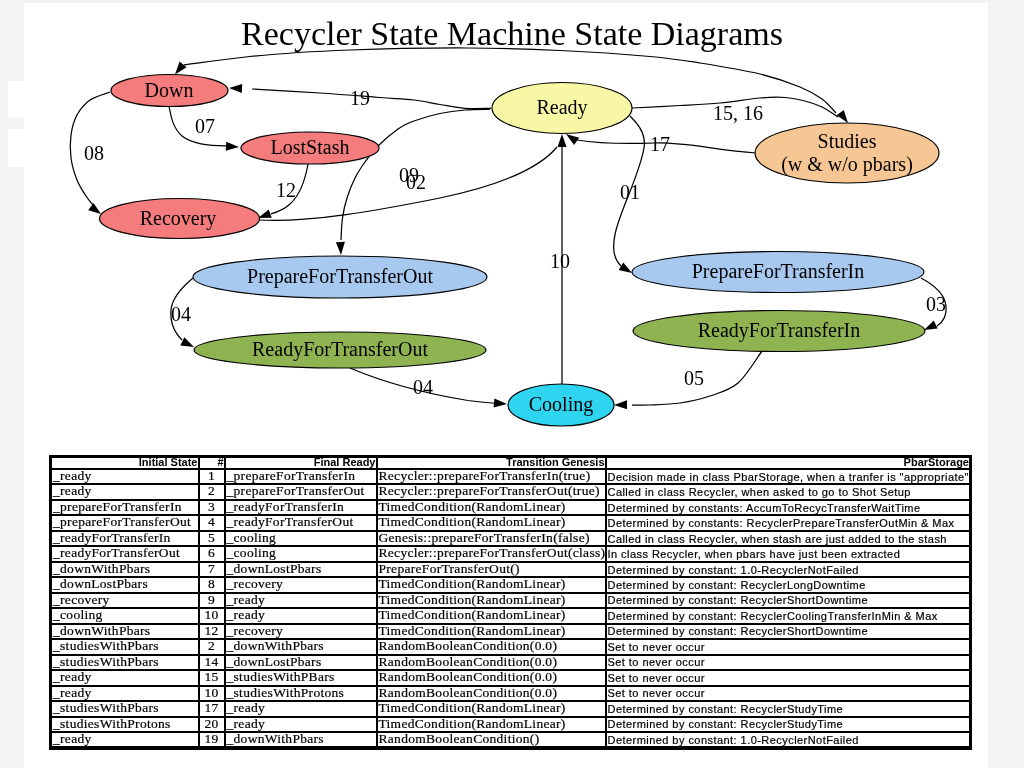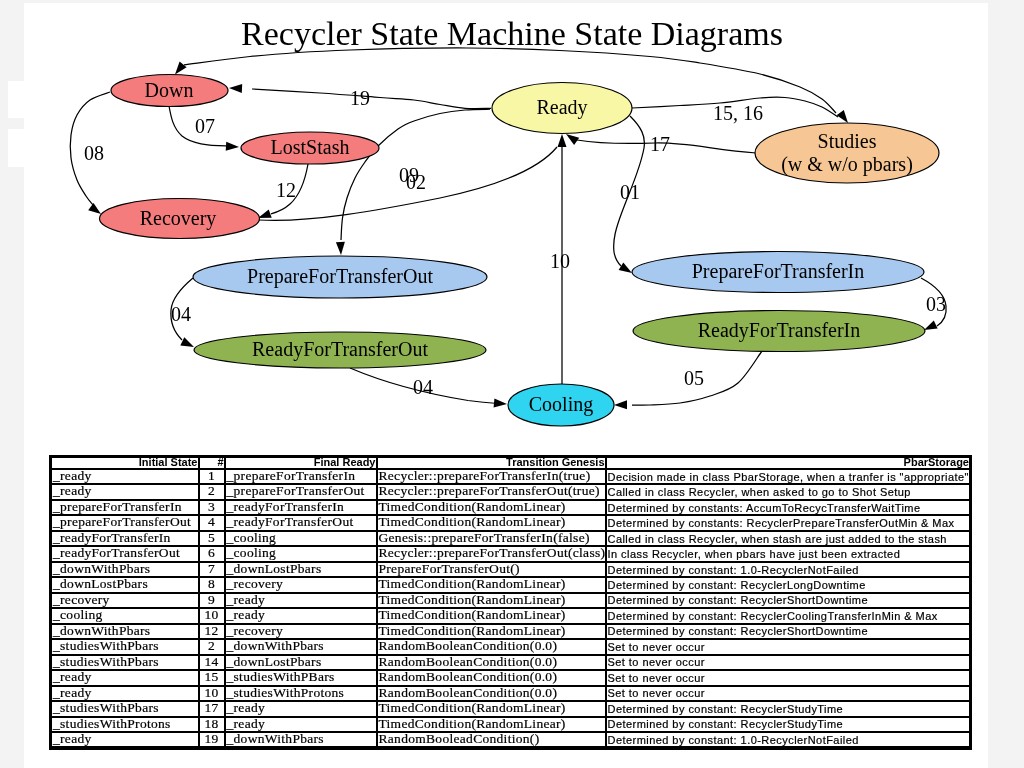--- a/index.html
+++ b/index.html
@@ -224,26 +224,26 @@
       </tr>
 <tr>
         <td>_studiesWithPbars</td>
         <td class="n">17</td>
         <td>_ready</td>
         <td>TimedCondition(RandomLinear)</td>
         <td class="d">Determined by constant: RecyclerStudyTime</td>
       </tr>
 <tr>
         <td>_studiesWithProtons</td>
-        <td class="n">18</td>
+        <td class="n">20</td>
         <td>_ready</td>
         <td>TimedCondition(RandomLinear)</td>
         <td class="d">Determined by constant: RecyclerStudyTime</td>
       </tr>
 <tr>
         <td>_ready</td>
         <td class="n">19</td>
         <td>_downWithPbars</td>
-        <td>RandomBooleadCondition()</td>
+        <td>RandomBooleanCondition()</td>
         <td class="d">Determined by constant: 1.0-RecyclerNotFailed</td>
       </tr>
 </tbody>
   </table>
 
 </body></html>

